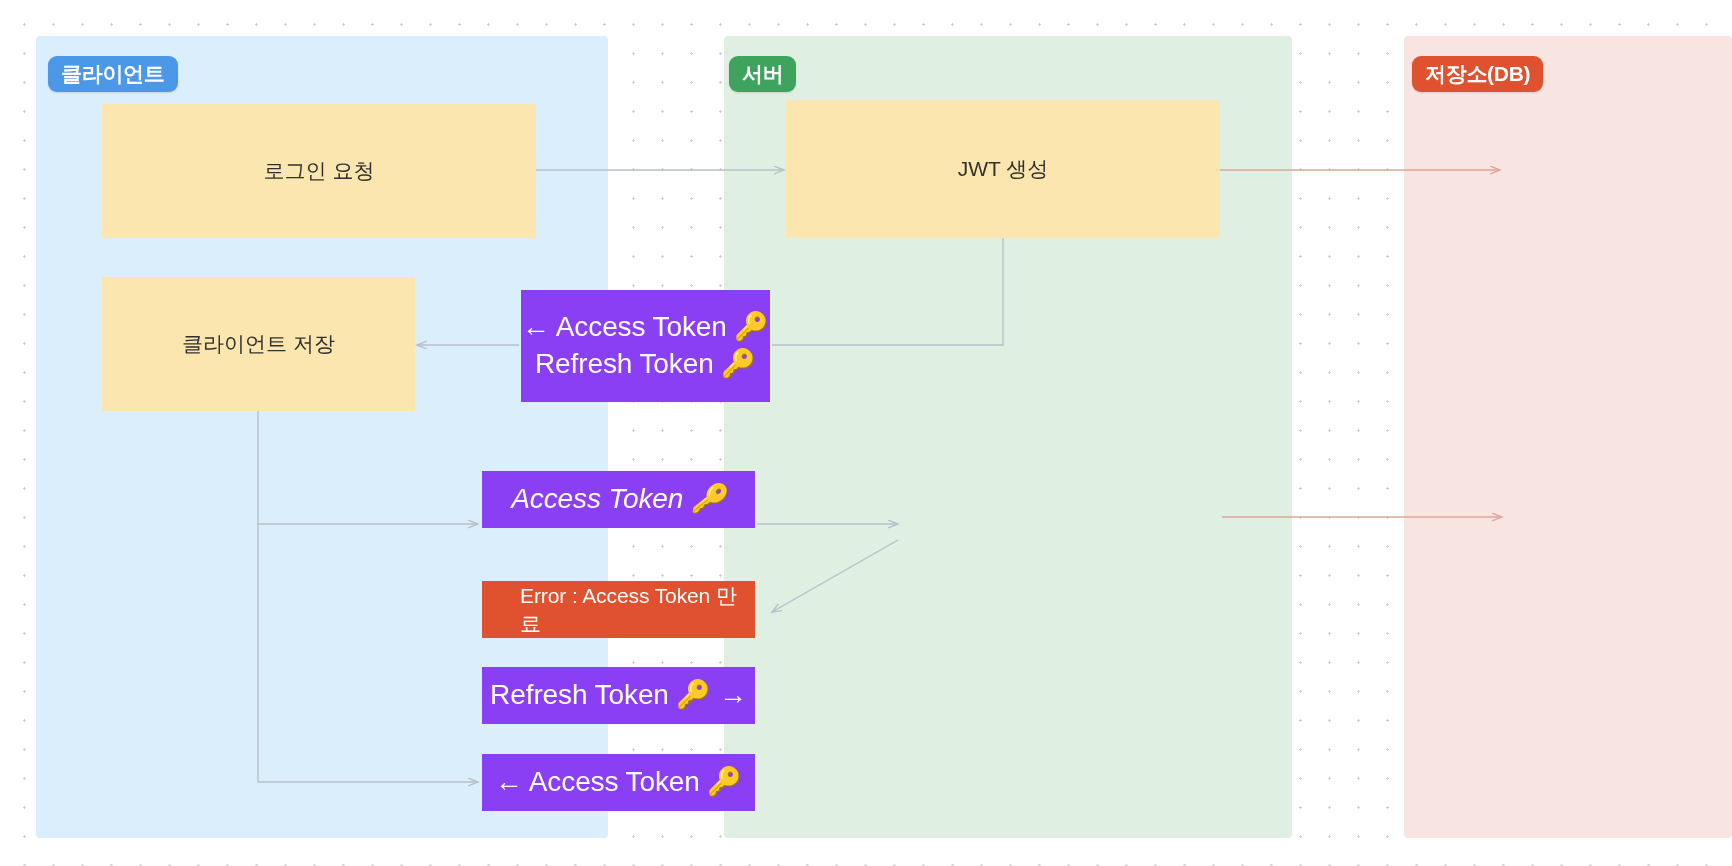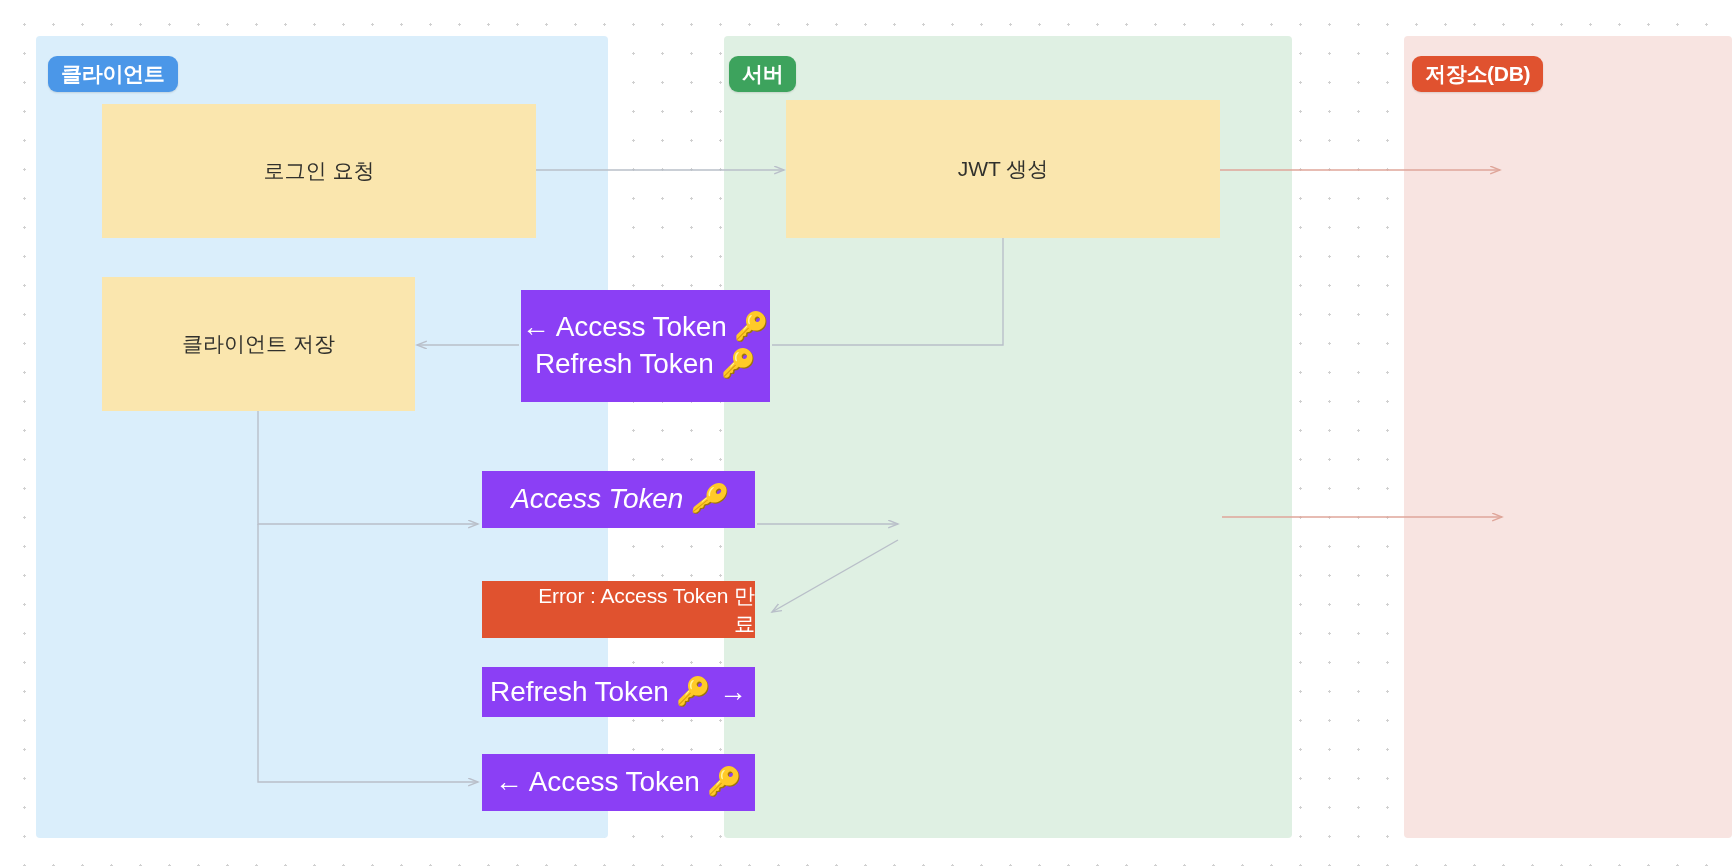--- a/index.html
+++ b/index.html
@@ -57,21 +57,21 @@
     width: 1732px; height: 866px;
     pointer-events: none;
   }
 
   
   .node {
     position: absolute;
     display: flex;
     align-items: center;
     justify-content: center;
-    text-align: right;
+    text-align: left;
     line-height: 1.32;
     white-space: pre-line;
   }
 
   .node-process {
     background: #fae6ae;
     color: #30302c;
     font-size: 21px;
     font-weight: 400;
   }
@@ -94,21 +94,21 @@
 
   
   #n-login      { left: 102px;  top: 104px; width: 434px; height: 134px; }
   #n-store      { left: 102px;  top: 277px; width: 313px; height: 134px; }
   #n-jwt        { left: 786px;  top: 100px; width: 434px; height: 138px; }
   #n-valid      { left: 902px;  top: 444px; width: 320px; height: 134px; }
 
   #m-tokens     { left: 521px;  top: 290px; width: 249px; height: 112px; flex-direction: column; }
   #m-access1    { left: 482px;  top: 471px; width: 273px; height: 57px; font-style: italic; }
   #m-error      { left: 482px;  top: 581px; width: 273px; height: 57px; padding-left: 38px; }
-  #m-refresh    { left: 482px;  top: 667px; width: 273px; height: 50px; }
+  #m-refresh    { left: 482px;  top: 667px; width: 273px; height: 57px; }
   #m-access2    { left: 482px;  top: 754px; width: 273px; height: 57px; }
 </style>
 </head>
 <body>
 
 <div id="canvas">
 
   <div class="lane lane-client"></div>
   <div class="lane lane-server"></div>
   <div class="lane lane-db"></div>

